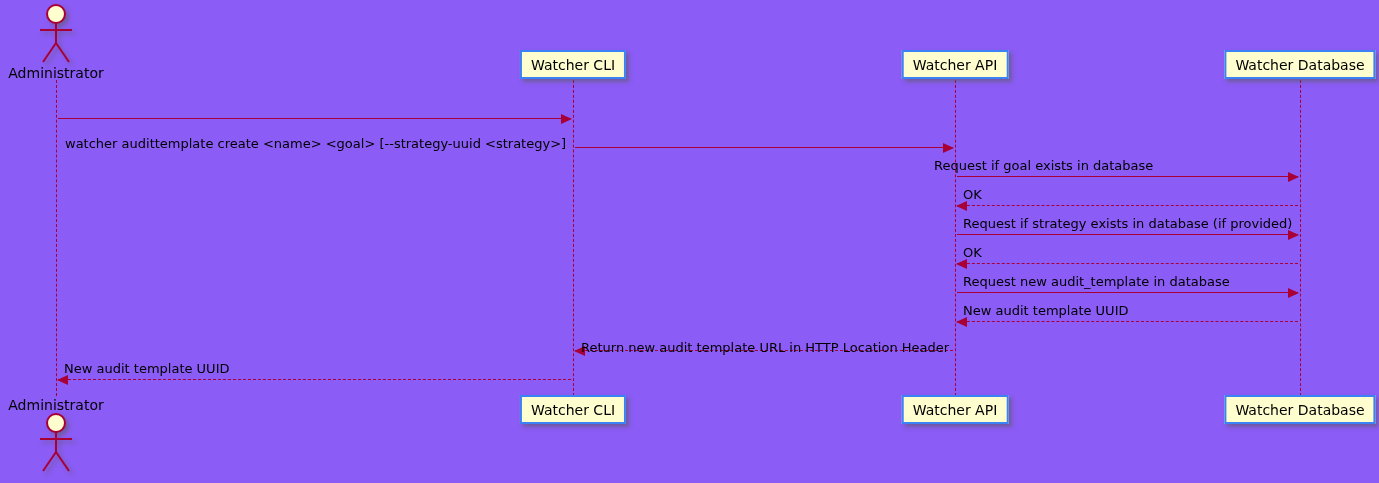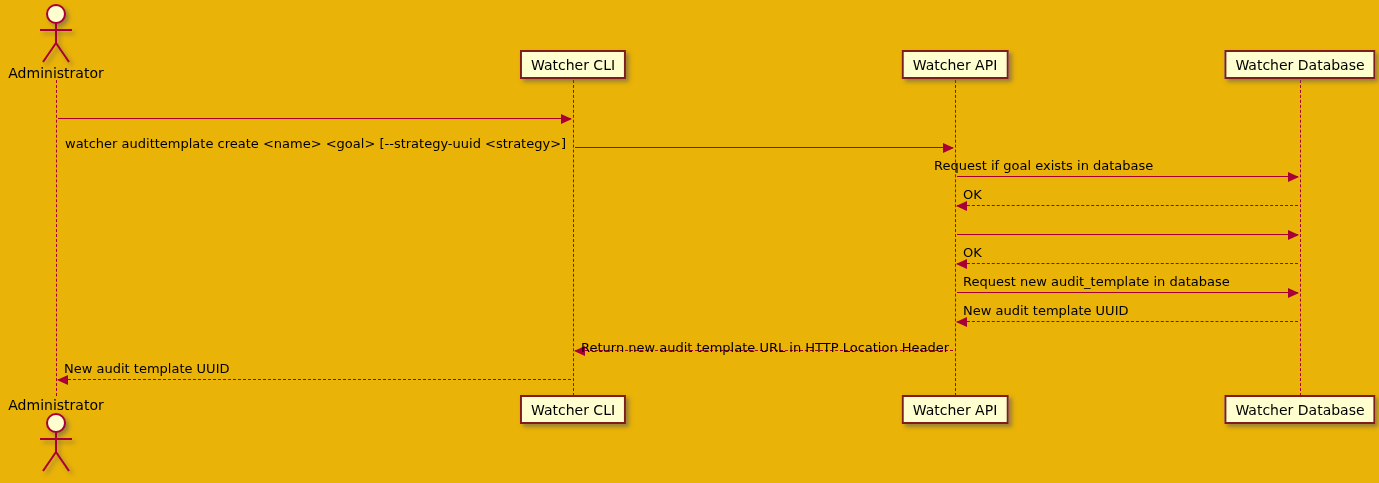--- a/index.html
+++ b/index.html
@@ -5,33 +5,33 @@
   html, body {
     margin: 0;
     padding: 0;
     background: #ffffff;
     font-family: "DejaVu Sans", "Liberation Sans", sans-serif;
   }
   .diagram {
     position: relative;
     width: 1379px;
     height: 483px;
-    background: #eab308;
+    background: #8b5cf6;
     overflow: hidden;
   }
   .lifeline {
     position: absolute;
     width: 0;
     border-left: 1px dashed #A80036;
   }
   .pbox {
     position: absolute;
     transform: translateX(-50%);
     background: #FEFECE;
-    border: 2px solid #7f1d1d;
+    border: 2px solid #3b82f6;
     box-shadow: 3px 3px 4px rgba(90,90,90,0.55);
     padding: 4px 9px 5px 9px;
     font-size: 14px;
     color: #000000;
     white-space: nowrap;
     box-sizing: border-box;
     height: 29px;
     line-height: 18px;
   }
   .actor-figure {
@@ -105,20 +105,21 @@
     <div class="msg-line" style="left: 573px; top: 147px; width: 378px; margin-left: 2px;"></div>
     <div class="arrowhead right" style="left: 943px; top: 143px;"></div>
     <div class="msg-line" style="left: 955px; top: 176px; width: 341px; margin-left: 2px;"></div>
     <div class="arrowhead right" style="left: 1288px; top: 172px;"></div>
     <div class="msg-label" style="left: 934px; top: 158px;">Request if goal exists in database</div>
     <div class="msg-line dashed" style="left: 955px; top: 205px; width: 341px; margin-left: 2px;"></div>
     <div class="arrowhead left" style="left: 956px; top: 201px;"></div>
     <div class="msg-label" style="left: 963px; top: 187px;">OK</div>
     <div class="msg-line" style="left: 955px; top: 234px; width: 341px; margin-left: 2px;"></div>
     <div class="arrowhead right" style="left: 1288px; top: 230px;"></div>
+    <div class="msg-label" style="left: 963px; top: 216px;">Request if strategy exists in database (if provided)</div>
     <div class="msg-line dashed" style="left: 955px; top: 263px; width: 341px; margin-left: 2px;"></div>
     <div class="arrowhead left" style="left: 956px; top: 259px;"></div>
     <div class="msg-label" style="left: 963px; top: 245px;">OK</div>
     <div class="msg-line" style="left: 955px; top: 292px; width: 341px; margin-left: 2px;"></div>
     <div class="arrowhead right" style="left: 1288px; top: 288px;"></div>
     <div class="msg-label" style="left: 963px; top: 274px;">Request new audit_template in database</div>
     <div class="msg-line dashed" style="left: 955px; top: 321px; width: 341px; margin-left: 2px;"></div>
     <div class="arrowhead left" style="left: 956px; top: 317px;"></div>
     <div class="msg-label" style="left: 963px; top: 303px;">New audit template UUID</div>
     <div class="msg-line dashed" style="left: 573px; top: 350px; width: 378px; margin-left: 2px;"></div>

